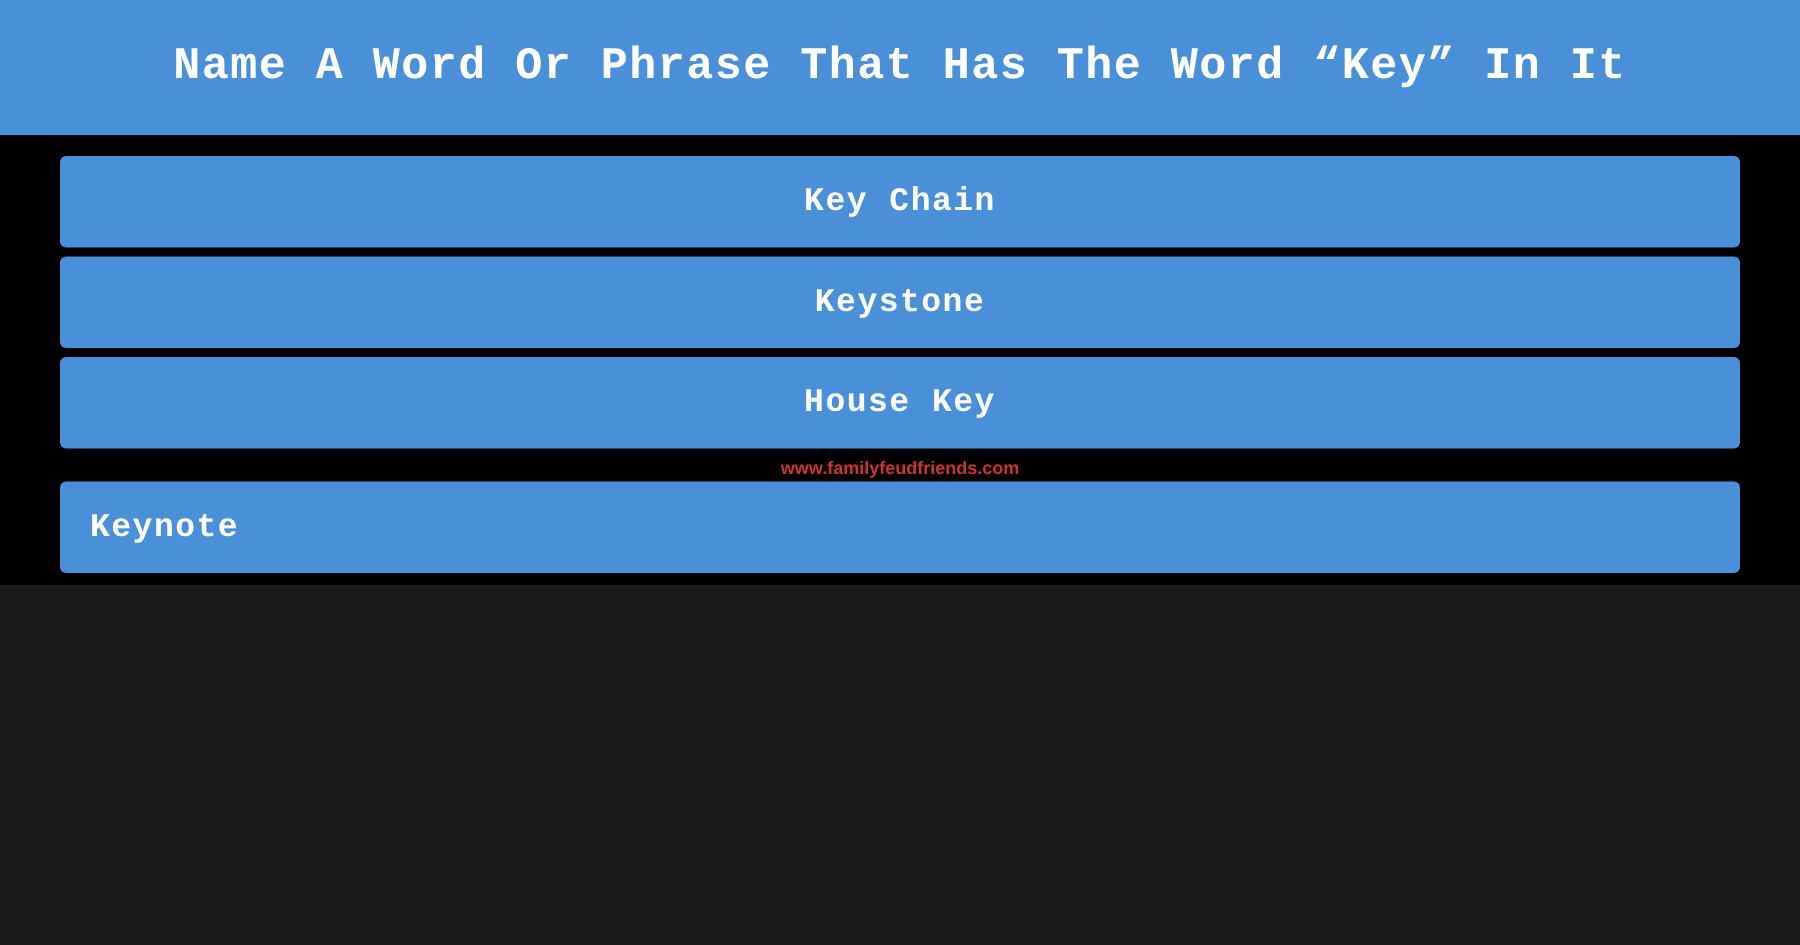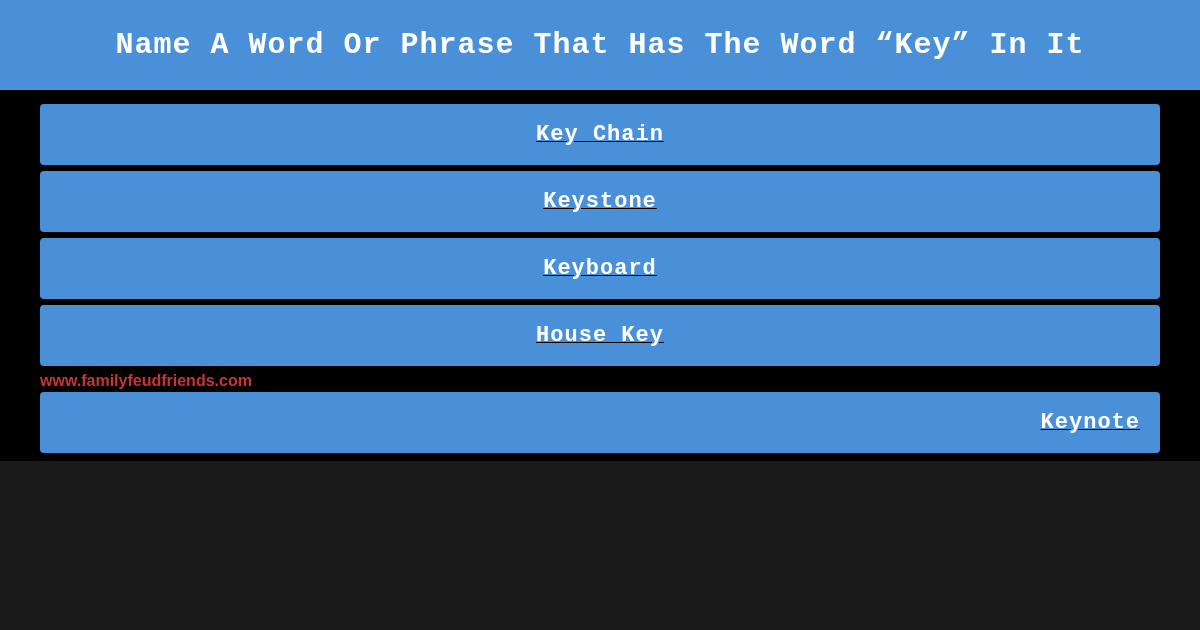--- a/index.html
+++ b/index.html
@@ -37,21 +37,20 @@
       background-color: #000000;
     }
 
     #answers-container {
       background-color: #000000;
       width: 100%;
       padding: 8px 40px;
       display: flex;
       flex-direction: column;
       gap: 6px;
-      text-decoration: underline;
     }
 
     .answer-row {
       background-color: #4a90d9;
       width: 100%;
       padding: 18px 20px;
       text-align: center;
       border-radius: 4px;
       cursor: pointer;
     }
@@ -61,21 +60,21 @@
       font-size: 22px;
       font-weight: bold;
       font-family: 'Courier New', Courier, monospace;
       letter-spacing: 1px;
     }
 
     .last-answer {
       background-color: #4a90d9;
       width: 100%;
       padding: 18px 20px;
-      text-align: right;
+      text-align: left;
       border-radius: 4px;
       cursor: pointer;
       position: relative;
     }
 
     .last-answer span {
       color: #ffffff;
       font-size: 22px;
       font-weight: bold;
       font-family: 'Courier New', Courier, monospace;
@@ -94,30 +93,27 @@
 <div id="answers-container">
 
   <div class="answer-row">
     <span>Key Chain</span>
   </div>
 
   <div class="answer-row">
     <span>Keystone</span>
   </div>
 
-  <div class="answer-row">
-    <span>Keyboard</span>
-  </div>
 
   <div class="answer-row">
     <span>House Key</span>
   </div>
 
 
 
   <div style="position: relative;">
-    <div style="color:#cc3333; font-size:16px; font-weight:bold; font-family:Arial,sans-serif; margin-bottom:2px;">www.familyfeudfriends.com</div>
+    <div style="text-align:center; color:#cc3333; font-size:12px; font-weight:bold; font-family:Arial,sans-serif; margin-bottom:2px;">www.familyfeudfriends.com</div>
     <div class="last-answer">
       <span>Keynote</span>
     </div>
   </div>
 
 </div>
 
 </body></html>

